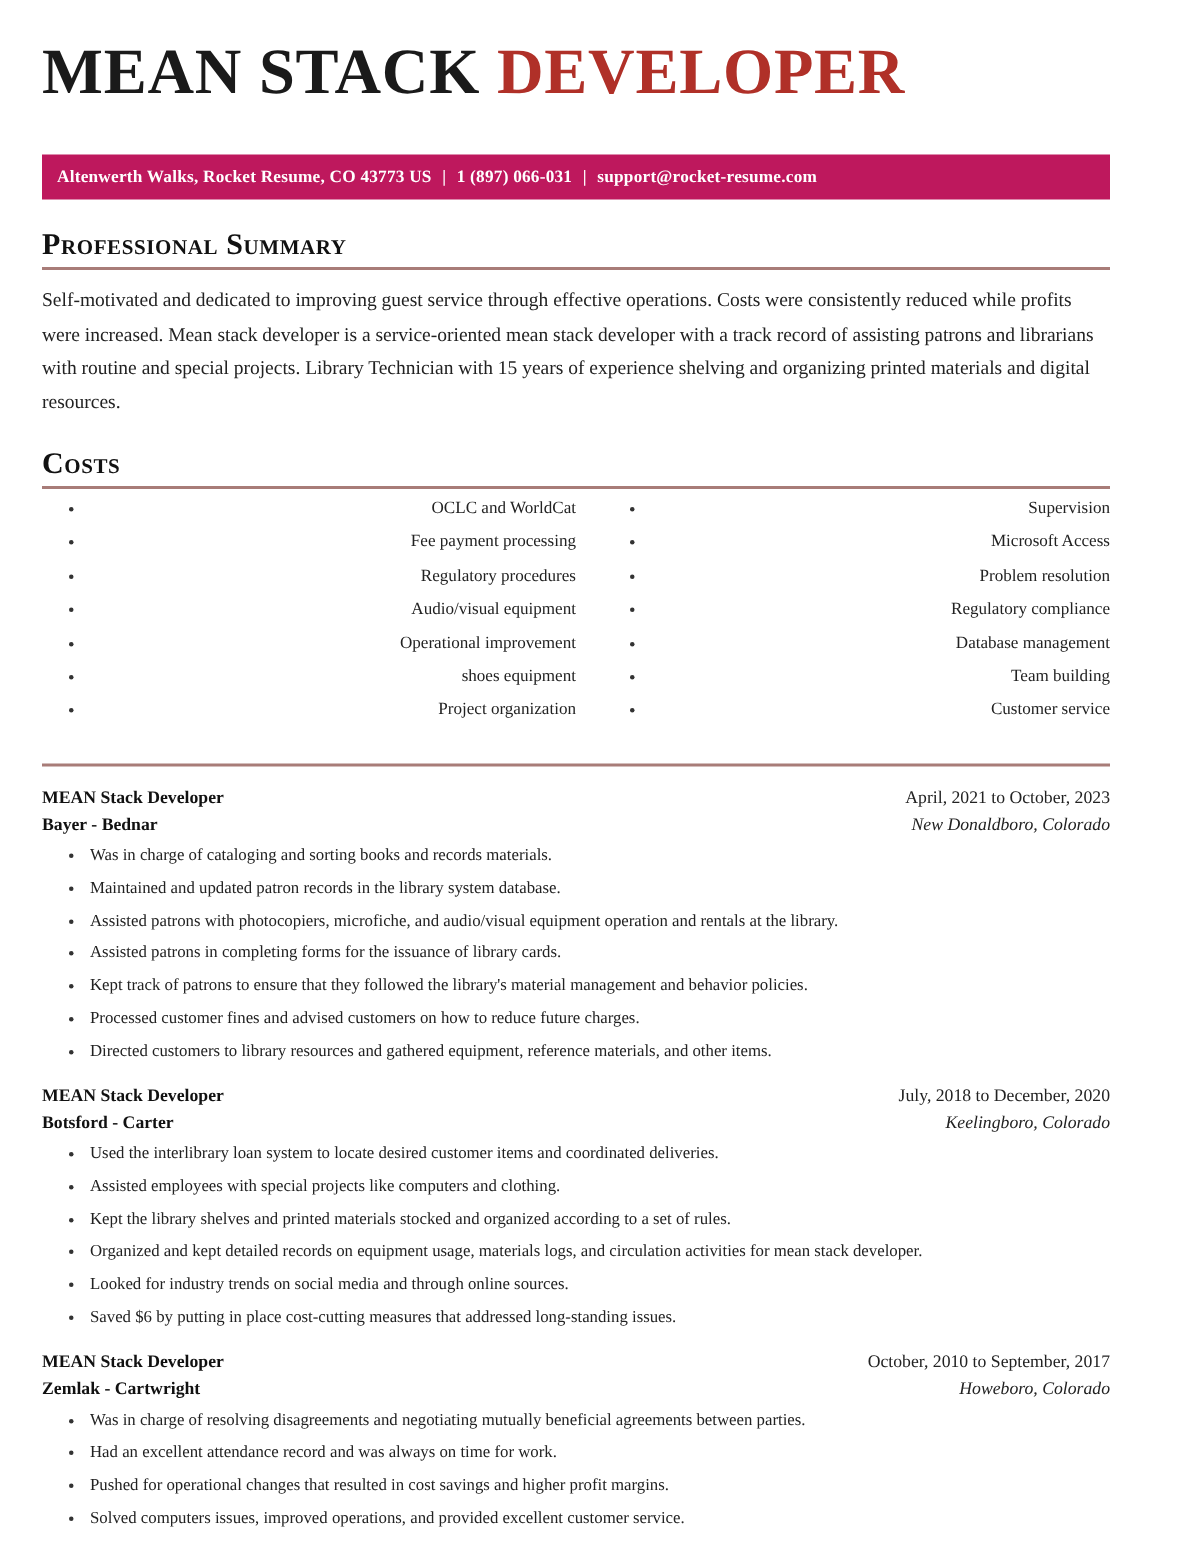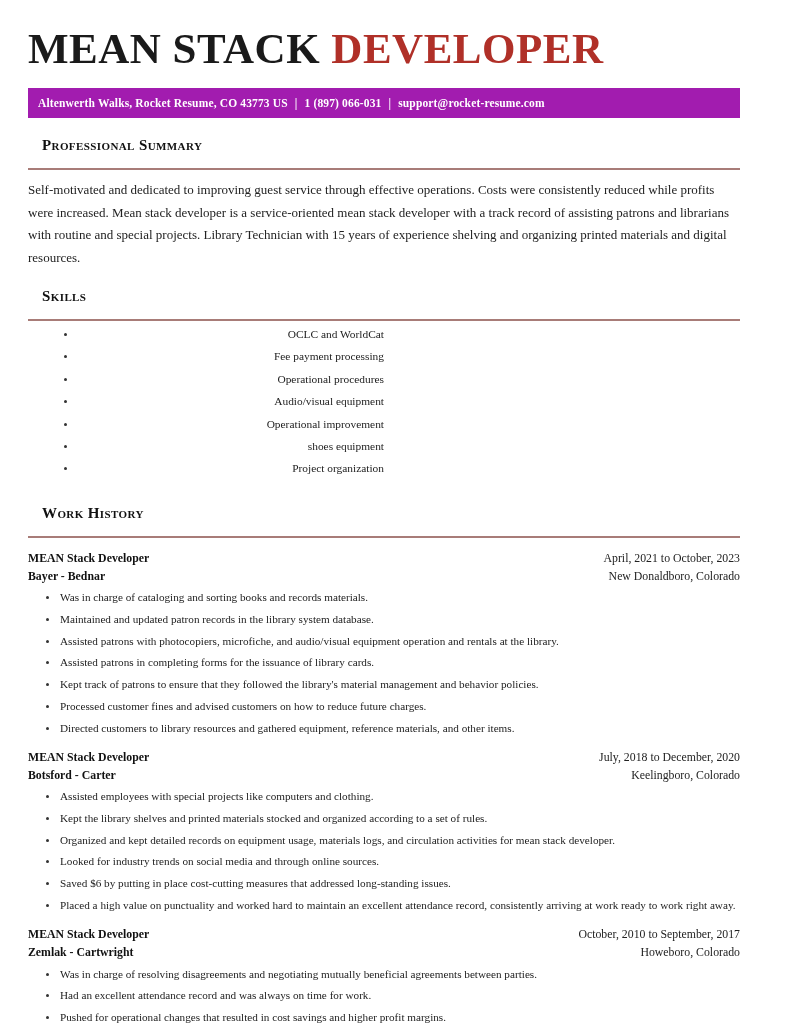--- a/index.html
+++ b/index.html
@@ -29,22 +29,22 @@
     font-size: 43px;
     font-weight: 700;
     letter-spacing: 0.5px;
     line-height: 1.15;
     white-space: nowrap;
   }
   .name-title .primary { color: #1a1a1a; }
   .name-title .accent { color: #b03028; }
 
   .contact-bar {
-    margin-top: 15px;
-    background: #a21caf;
+    margin-top: 30px;
+    background: #be185d;
     color: #ffffff;
     height: 30px;
     display: flex;
     align-items: center;
     padding: 0 10px;
     box-sizing: border-box;
   }
   .contact-text {
     font-size: 11.5px;
     font-weight: 700;
@@ -55,22 +55,22 @@
     display: inline-block;
     padding: 0 7px;
     font-weight: 700;
   }
 
   
   .section {
     margin-top: 18px;
   }
   .section-heading {
-    margin: 14px;
-    font-size: 15px;
+    margin: 0;
+    font-size: 20px;
     font-weight: 700;
     font-variant: small-caps;
     letter-spacing: 0.4px;
     line-height: 1.2;
     color: #111111;
   }
   .section-rule {
     margin-top: 3px;
     border: 0;
     border-top: 2px solid #a87c78;
@@ -134,20 +134,21 @@
     font-size: 11.8px;
     font-weight: 700;
     color: #111111;
   }
   .entry-right {
     font-size: 11.8px;
     color: #222222;
     white-space: nowrap;
   }
   .entry-right.italic {
+    font-style: italic;
   }
   ul.job-bullets {
     margin: 7px 0 0 0;
     padding-left: 22px;
     list-style: none;
   }
   ul.job-bullets li {
     position: relative;
     font-size: 11.2px;
     line-height: 1.0;
@@ -184,39 +185,49 @@
     <span class="contact-text">support@rocket-resume.com</span>
   </div>
 
   <div class="section">
     <h2 class="section-heading">Professional Summary</h2>
     <hr class="section-rule">
     <p class="summary-text">Self-motivated and dedicated to improving guest service through effective operations. Costs were consistently reduced while profits were increased. Mean stack developer is a service-oriented mean stack developer with a track record of assisting patrons and librarians with routine and special projects. Library Technician with 15 years of experience shelving and organizing printed materials and digital resources.</p>
   </div>
 
   <div class="section">
-    <h2 class="section-heading">Skills</h2>
+    <h2 class="section-heading">Costs</h2>
     <hr class="section-rule">
     <div class="skills-cols">
       <div class="skills-col">
         <ul class="bullets">
           <li>OCLC and WorldCat</li>
           <li>Fee payment processing</li>
-          <li>Operational procedures</li>
+          <li>Regulatory procedures</li>
           <li>Audio/visual equipment</li>
           <li>Operational improvement</li>
           <li>shoes equipment</li>
           <li>Project organization</li>
         </ul>
       </div>
+      <div class="skills-col">
+        <ul class="bullets">
+          <li>Supervision</li>
+          <li>Microsoft Access</li>
+          <li>Problem resolution</li>
+          <li>Regulatory compliance</li>
+          <li>Database management</li>
+          <li>Team building</li>
+          <li>Customer service</li>
+        </ul>
+      </div>
     </div>
   </div>
 
   <div class="section">
-    <h2 class="section-heading">Work History</h2>
     <hr class="section-rule">
 
     <div class="job">
       <div class="entry-row">
         <span class="entry-left">MEAN Stack Developer</span>
         <span class="entry-right">April, 2021 to October, 2023</span>
       </div>
       <div class="entry-row">
         <span class="entry-left">Bayer - Bednar</span>
         <span class="entry-right italic">New Donaldboro, Colorado</span>
@@ -235,26 +246,26 @@
     <div class="job">
       <div class="entry-row">
         <span class="entry-left">MEAN Stack Developer</span>
         <span class="entry-right">July, 2018 to December, 2020</span>
       </div>
       <div class="entry-row">
         <span class="entry-left">Botsford - Carter</span>
         <span class="entry-right italic">Keelingboro, Colorado</span>
       </div>
       <ul class="job-bullets">
+        <li>Used the interlibrary loan system to locate desired customer items and coordinated deliveries.</li>
         <li>Assisted employees with special projects like computers and clothing.</li>
         <li>Kept the library shelves and printed materials stocked and organized according to a set of rules.</li>
         <li>Organized and kept detailed records on equipment usage, materials logs, and circulation activities for mean stack developer.</li>
         <li>Looked for industry trends on social media and through online sources.</li>
         <li>Saved $6 by putting in place cost-cutting measures that addressed long-standing issues.</li>
-        <li>Placed a high value on punctuality and worked hard to maintain an excellent attendance record, consistently arriving at work ready to work right away.</li>
       </ul>
     </div>
 
     <div class="job">
       <div class="entry-row">
         <span class="entry-left">MEAN Stack Developer</span>
         <span class="entry-right">October, 2010 to September, 2017</span>
       </div>
       <div class="entry-row">
         <span class="entry-left">Zemlak - Cartwright</span>

